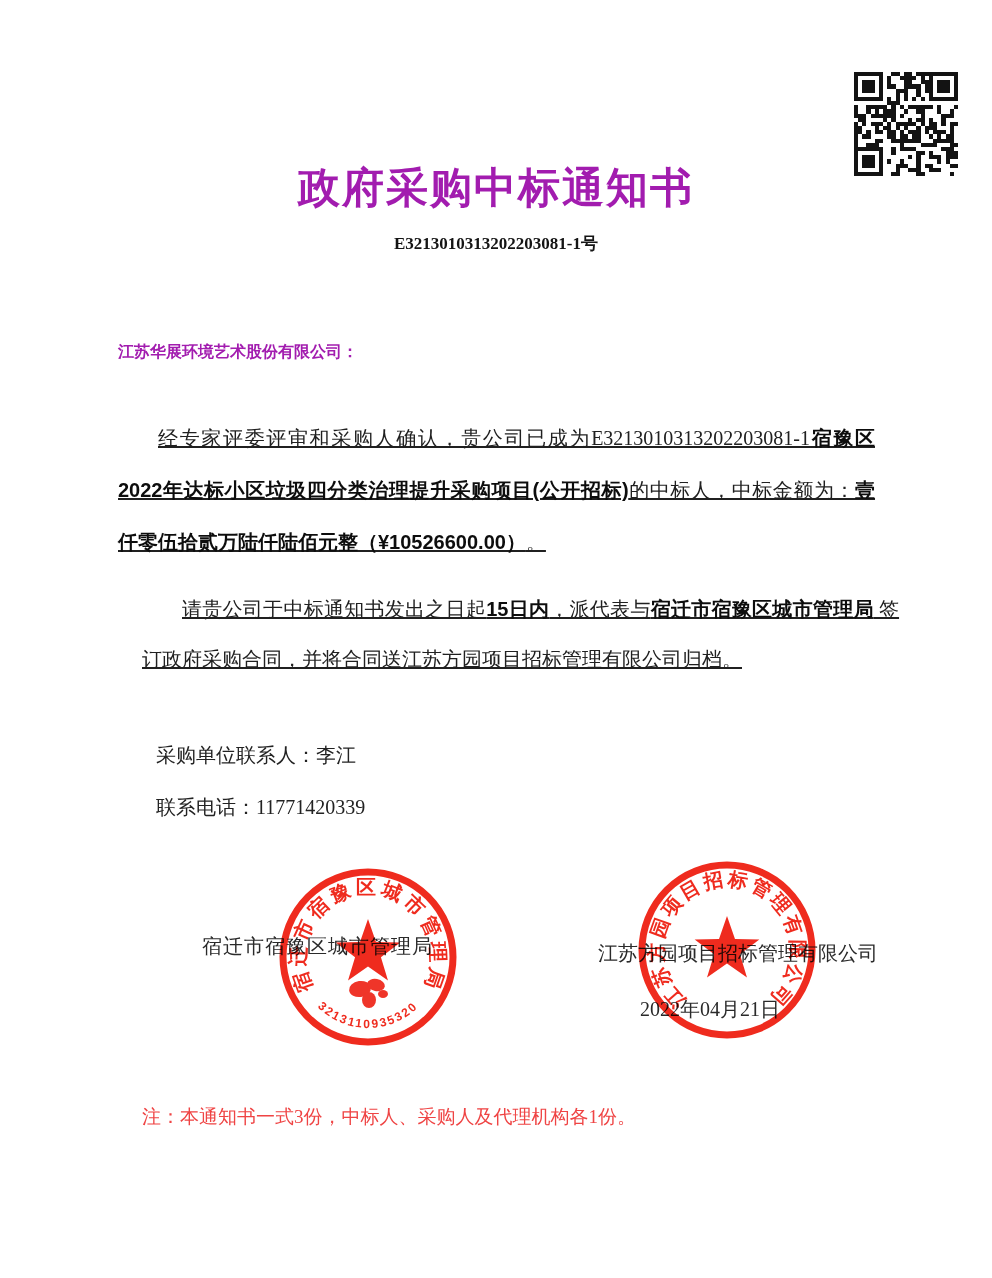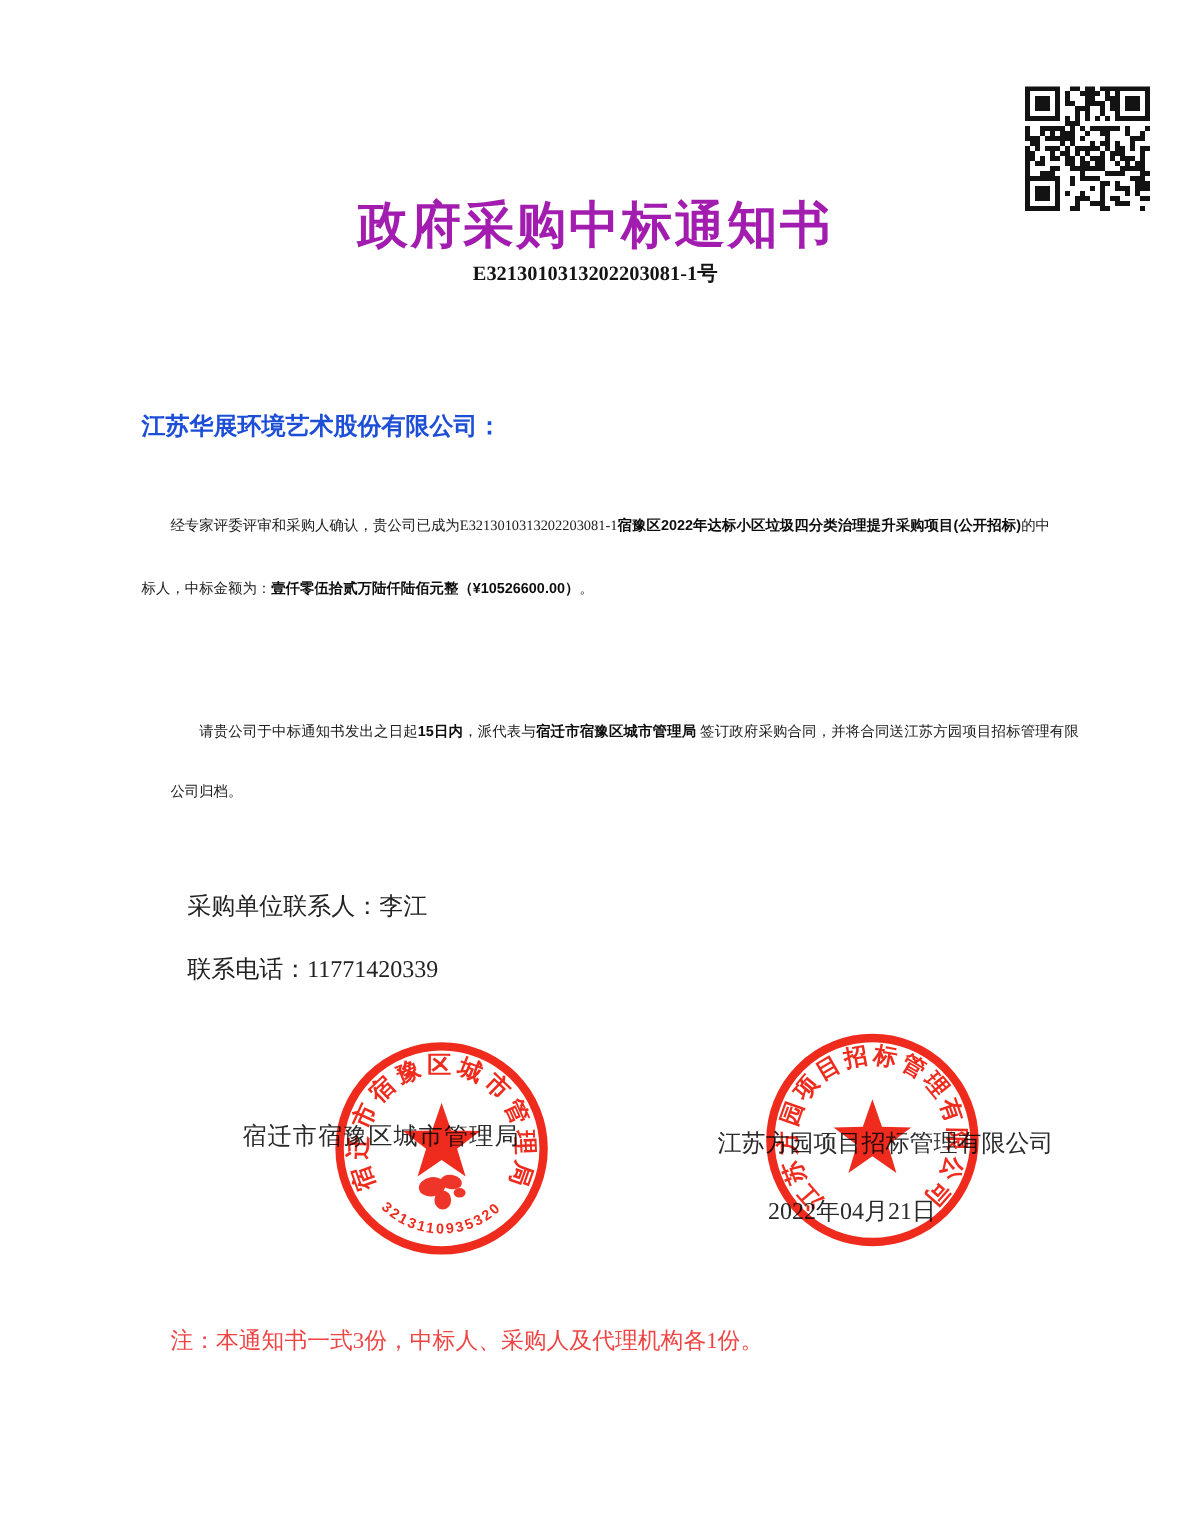--- a/index.html
+++ b/index.html
@@ -11,32 +11,32 @@
     font-family:"Liberation Serif","DejaVu Serif",serif;
     color:#1d1d1d;
   }
   .doc-title{
     position:absolute;top:160px;left:0;width:100%;
     text-align:center;
     font-family:"Liberation Sans","DejaVu Sans",sans-serif;
     font-weight:700;font-size:42px;letter-spacing:2px;color:#a21caf;
   }
   .doc-number{
-    position:absolute;top:216px;left:0;width:100%;
+    position:absolute;top:232px;left:0;width:100%;
     text-align:center;
     font-weight:700;font-size:17px;color:#141414;
   }
   .addressee{
     position:absolute;top:342px;left:118px;width:760px;
     font-family:"Liberation Sans","DejaVu Sans",sans-serif;
-    font-weight:700;font-size:20px;color:#1d4ed8;
+    font-weight:700;font-size:16px;color:#a21caf;
   }
   .para{
     position:absolute;left:118px;width:757px;
-    font-size:12px;text-align:justify;text-indent:2em;color:#202020;
+    font-size:20px;text-align:justify;text-indent:2em;color:#202020;text-decoration:underline;
   }
   .para1{top:412px;line-height:52px;}
   .para2{top:584px;line-height:50px;margin-left:24px;}
   .seg-bold{
     font-family:"Liberation Sans","DejaVu Sans",sans-serif;
     font-weight:700;color:#0d0d0d;
   }
   .contact-line{
     position:absolute;left:156px;font-size:20px;color:#222;text-align:center;
   }

